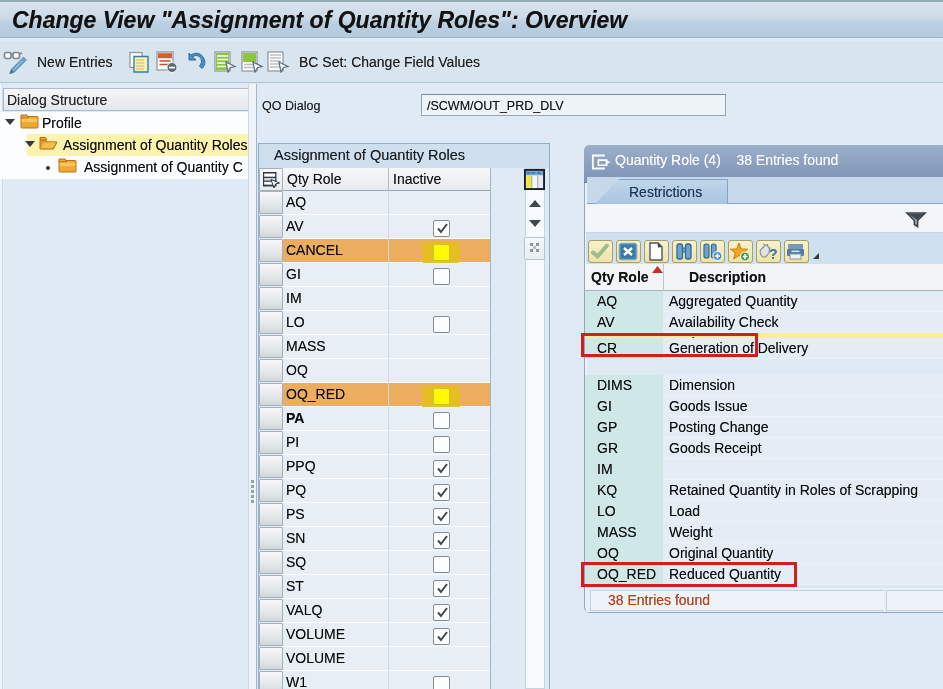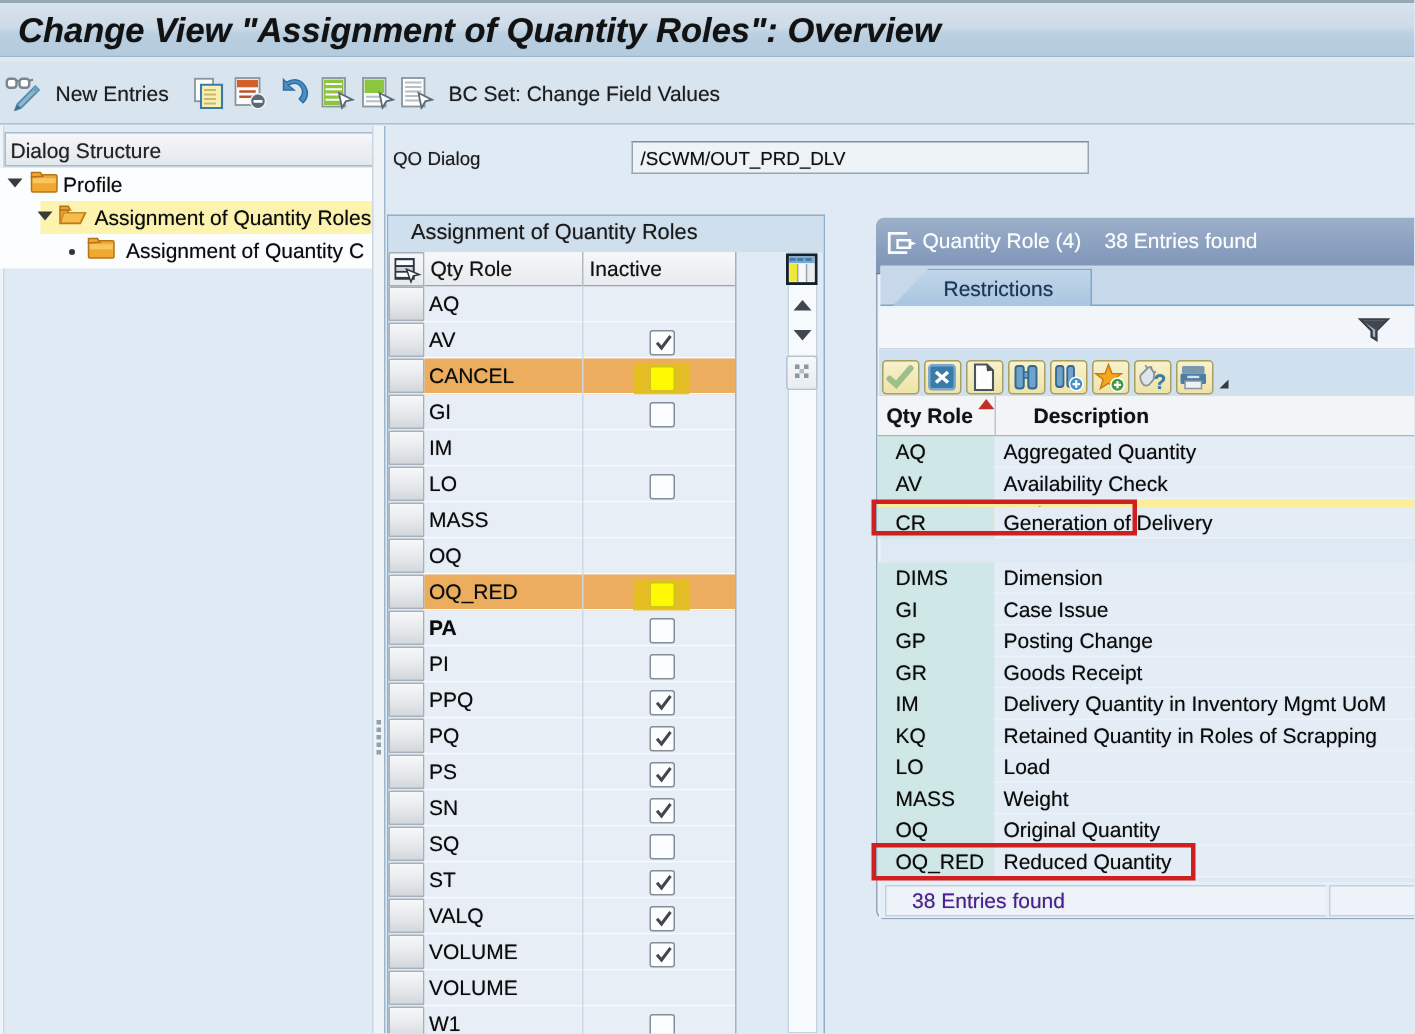--- a/index.html
+++ b/index.html
@@ -458,39 +458,38 @@
     <div class="prow" style="top:375px;">
       <div class="c1"></div>
       <div class="c2"></div>
       <span class="t1">DIMS</span>
       <span class="t2">Dimension</span>
     </div>
     <div class="prow" style="top:396px;">
       <div class="c1"></div>
       <div class="c2"></div>
       <span class="t1">GI</span>
-      <span class="t2">Case Issue</span>
+      <span class="t2">Goods Issue</span>
     </div>
     <div class="prow" style="top:417px;">
       <div class="c1"></div>
       <div class="c2"></div>
       <span class="t1">GP</span>
       <span class="t2">Posting Change</span>
     </div>
     <div class="prow" style="top:438px;">
       <div class="c1"></div>
       <div class="c2"></div>
       <span class="t1">GR</span>
       <span class="t2">Goods Receipt</span>
     </div>
     <div class="prow" style="top:459px;">
       <div class="c1"></div>
       <div class="c2"></div>
       <span class="t1">IM</span>
-      <span class="t2">Delivery Quantity in Inventory Mgmt UoM</span>
     </div>
     <div class="prow" style="top:480px;">
       <div class="c1"></div>
       <div class="c2"></div>
       <span class="t1">KQ</span>
       <span class="t2">Retained Quantity in Roles of Scrapping</span>
     </div>
     <div class="prow" style="top:501px;">
       <div class="c1"></div>
       <div class="c2"></div>
@@ -514,17 +513,17 @@
       <div class="c2"></div>
       <span class="t1">OQ_RED</span>
       <span class="t2">Reduced Quantity</span>
     </div>
     <div class="redbox" style="left:581px;top:333px;width:177px;height:24px;"></div>
     <div class="redbox" style="left:581px;top:562px;width:216px;height:25px;"></div>
   </div>
 <div id="pstatus" class="abs">
   <div style="position:absolute;left:4px;top:2px;width:294px;height:21px;background:#edf3f9;border:1px solid #c2d1de;border-right:none;"></div>
   <div style="position:absolute;left:300px;top:2px;width:57px;height:21px;background:#edf3f9;border:1px solid #c2d1de;border-right:none;"></div>
-  <span style="position:absolute;left:22px;top:4px;font-size:14px;color:#4c1d95;">38 Entries found</span>
+  <span style="position:absolute;left:22px;top:4px;font-size:14px;color:#c2410c;">38 Entries found</span>
 </div>
 
 
 
 
 </body></html>

